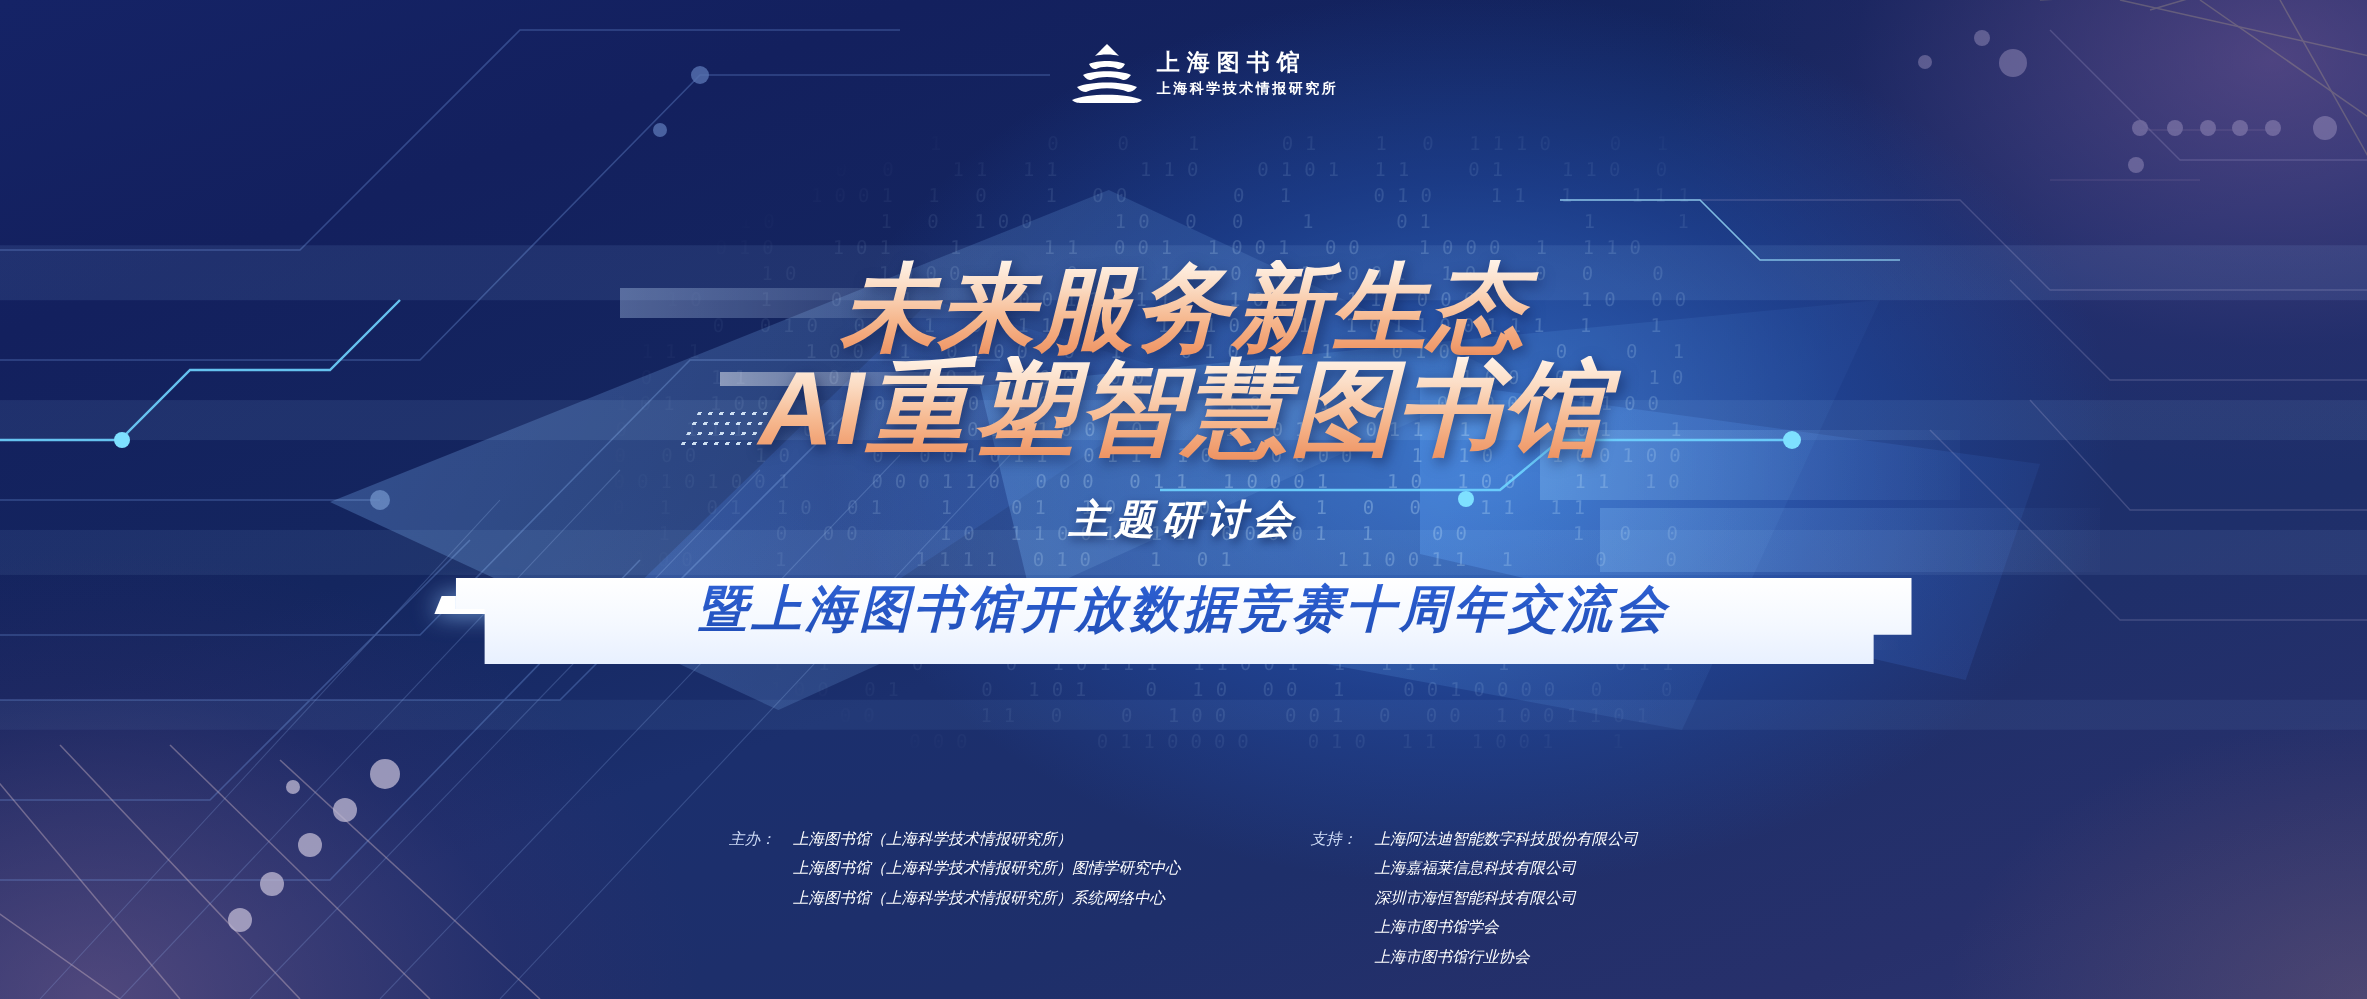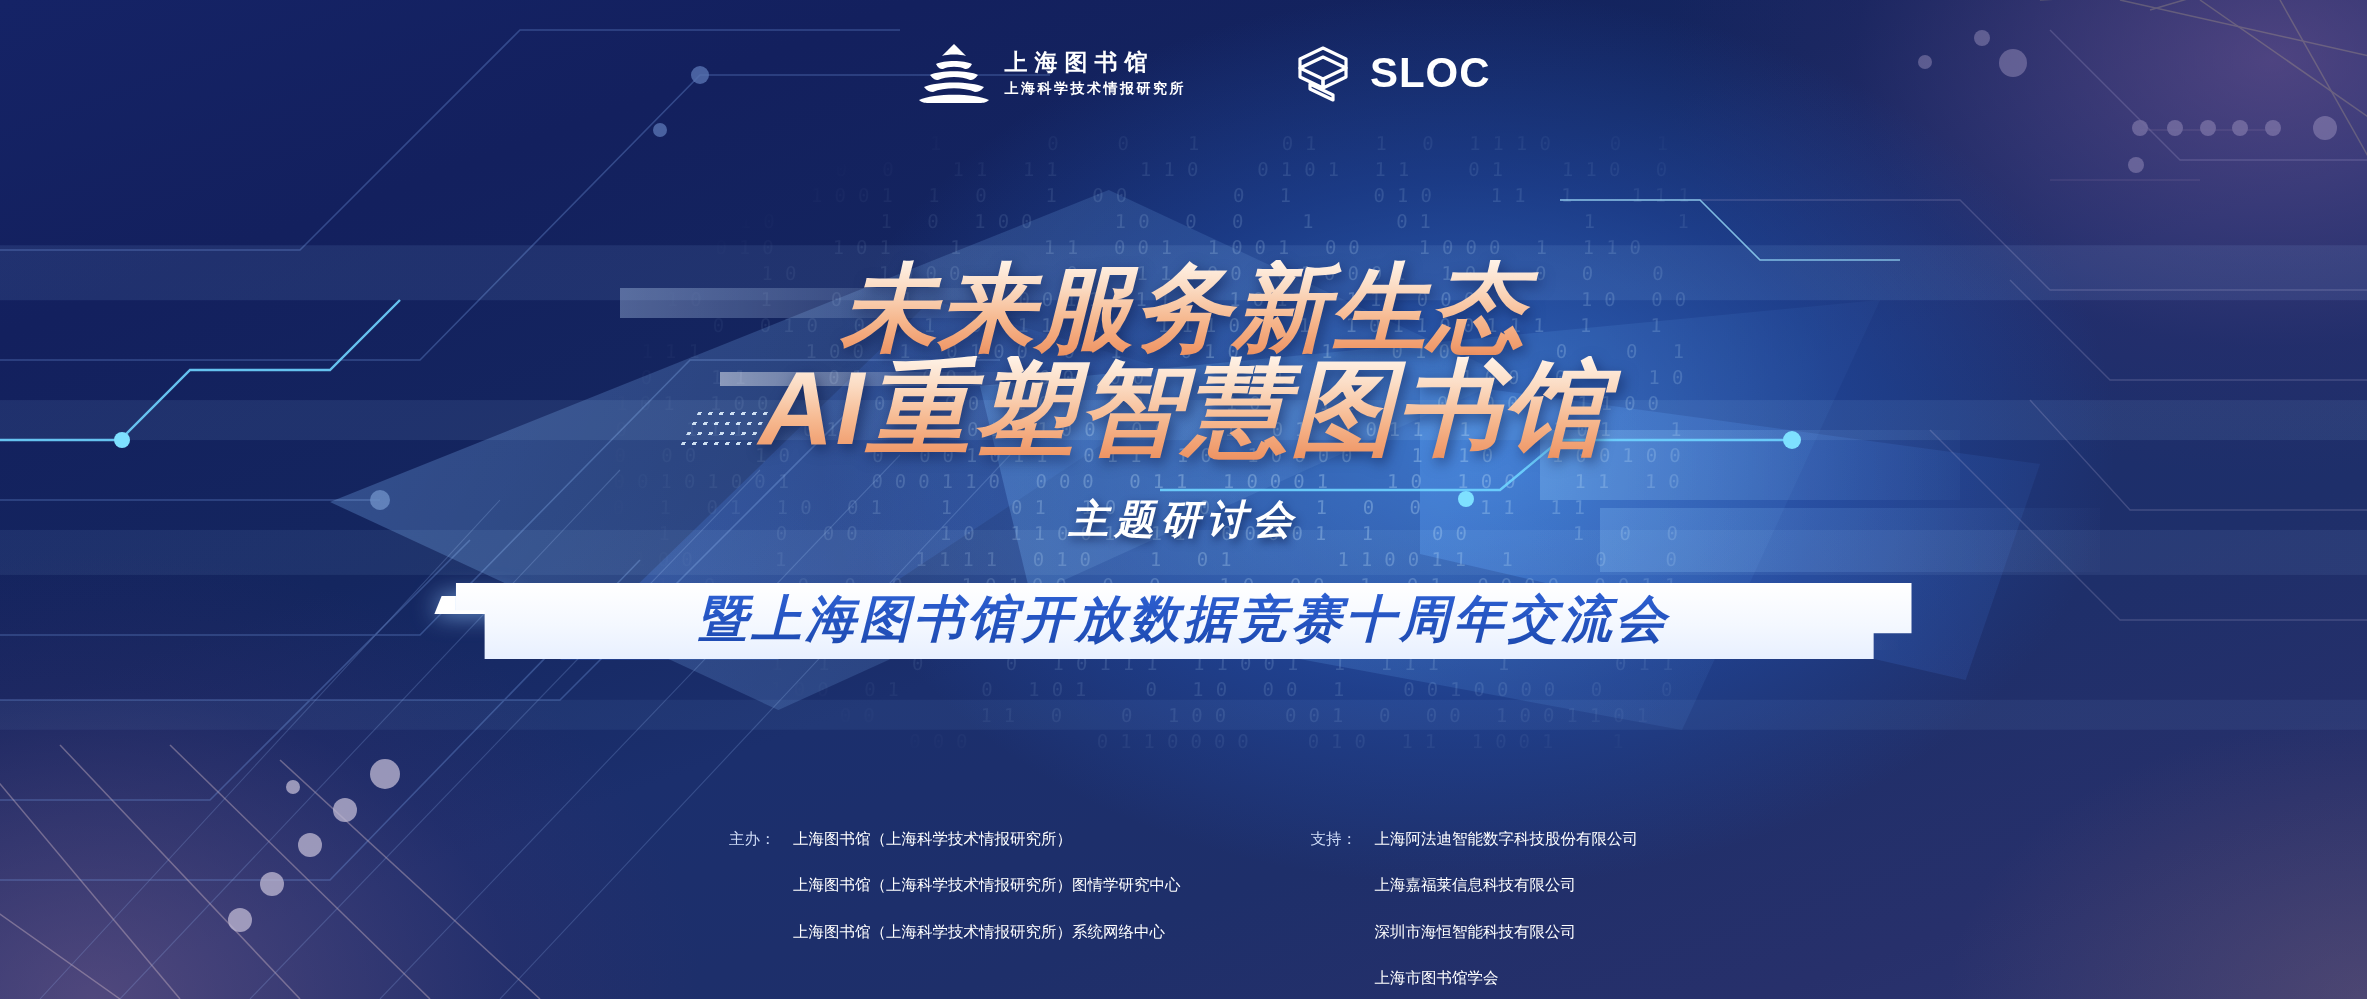--- a/index.html
+++ b/index.html
@@ -130,45 +130,45 @@
     position:absolute;left:0;right:0;top:566px;height:110px;z-index:10;
     display:flex;justify-content:center;align-items:center;
   }
   .banner-dash{
     position:absolute;left:438px;top:30px;width:72px;height:18px;
     background:#fff;transform:skewX(-22deg);
     box-shadow:0 0 24px rgba(150,200,255,.8);
   }
   .banner{
     position:relative;
-    width:1456px;height:76px;
+    width:1456px;height:86px;
     background:linear-gradient(180deg,#ffffff 0%,#f4f8ff 55%,#e8f0ff 100%);
     clip-path:polygon(
       3.0% 0%, 100% 0%, 100% 66%, 97.4% 66%, 97.4% 100%,
       2.0% 100%, 2.0% 36%, 0% 36%, 0% 0%, 3.0% 0%);
     box-shadow:0 0 42px rgba(130,185,255,.55);
-    display:flex;align-items:center;justify-content:center;
+    display:flex;justify-content:center;
   }
   .banner-text{
     font-size:50px;font-weight:900;font-style:italic;
     letter-spacing:4px;
     color:#1d4fc4;
     background:linear-gradient(180deg,#2f62d6 0%,#1b47ad 100%);
     -webkit-background-clip:text;background-clip:text;
     -webkit-text-fill-color:transparent;color:transparent;
     transform:translateY(-2px);
   }
 
   
   .credits{
     position:absolute;left:0;right:0;top:828px;height:130px;z-index:9;
     display:flex;justify-content:center;align-items:flex-start;
     gap:130px;
   }
-  .cred-col{display:flex;flex-direction:column;gap:24px;}
+  .cred-col{display:flex;flex-direction:column;gap:7px;font-style:italic;}
   .cred-row{display:flex;font-size:15.5px;color:#eaf1ff;line-height:1.45;white-space:nowrap;}
   .cred-label{min-width:64px;color:#cfdcf7;}
   .cred-label.blank{visibility:hidden;}
   .cred-val{color:#ffffff;}
 </style>
 </head>
 <body>
 
 <div id="poster">
 
@@ -313,31 +313,20 @@
           <path d="M6 45 C19 39 53 39 66 45 C63 49 60 50 57 50 C46 45 26 45 15 50 C12 50 9 49 6 45 Z"></path>
           <path d="M1 58 C16 51 56 51 71 58 C68 61 64 61 60 61 L12 61 C8 61 4 61 1 58 Z"></path>
         </g>
       </svg>
       <div class="logo-txt-wrap">
         <span class="shl-l1">上海图书馆</span>
         <span class="shl-l2">上海科学技术情报研究所</span>
       </div>
     </div>
 
-    <div class="logo">
-      <svg width="66" height="62" viewBox="0 0 66 62">
-        <g fill="none" stroke="#ffffff" stroke-width="3.2" stroke-linejoin="round">
-          <path d="M33 6 L56 17 L56 26 L33 15 L10 26 L10 17 Z"></path>
-          <path d="M10 26 L33 37 L33 46 L10 35 Z"></path>
-          <path d="M33 37 L56 26 L56 35 L33 46 Z"></path>
-          <path d="M20 42 L43 53 L43 58 L20 47 Z"></path>
-        </g>
-      </svg>
-      <span class="sloc-txt">SLOC</span>
-    </div>
 
 
   </div>
 
   <div class="dots-deco">
     <i></i>
       <i></i>
       <i></i>
       <i></i>
   </div>

